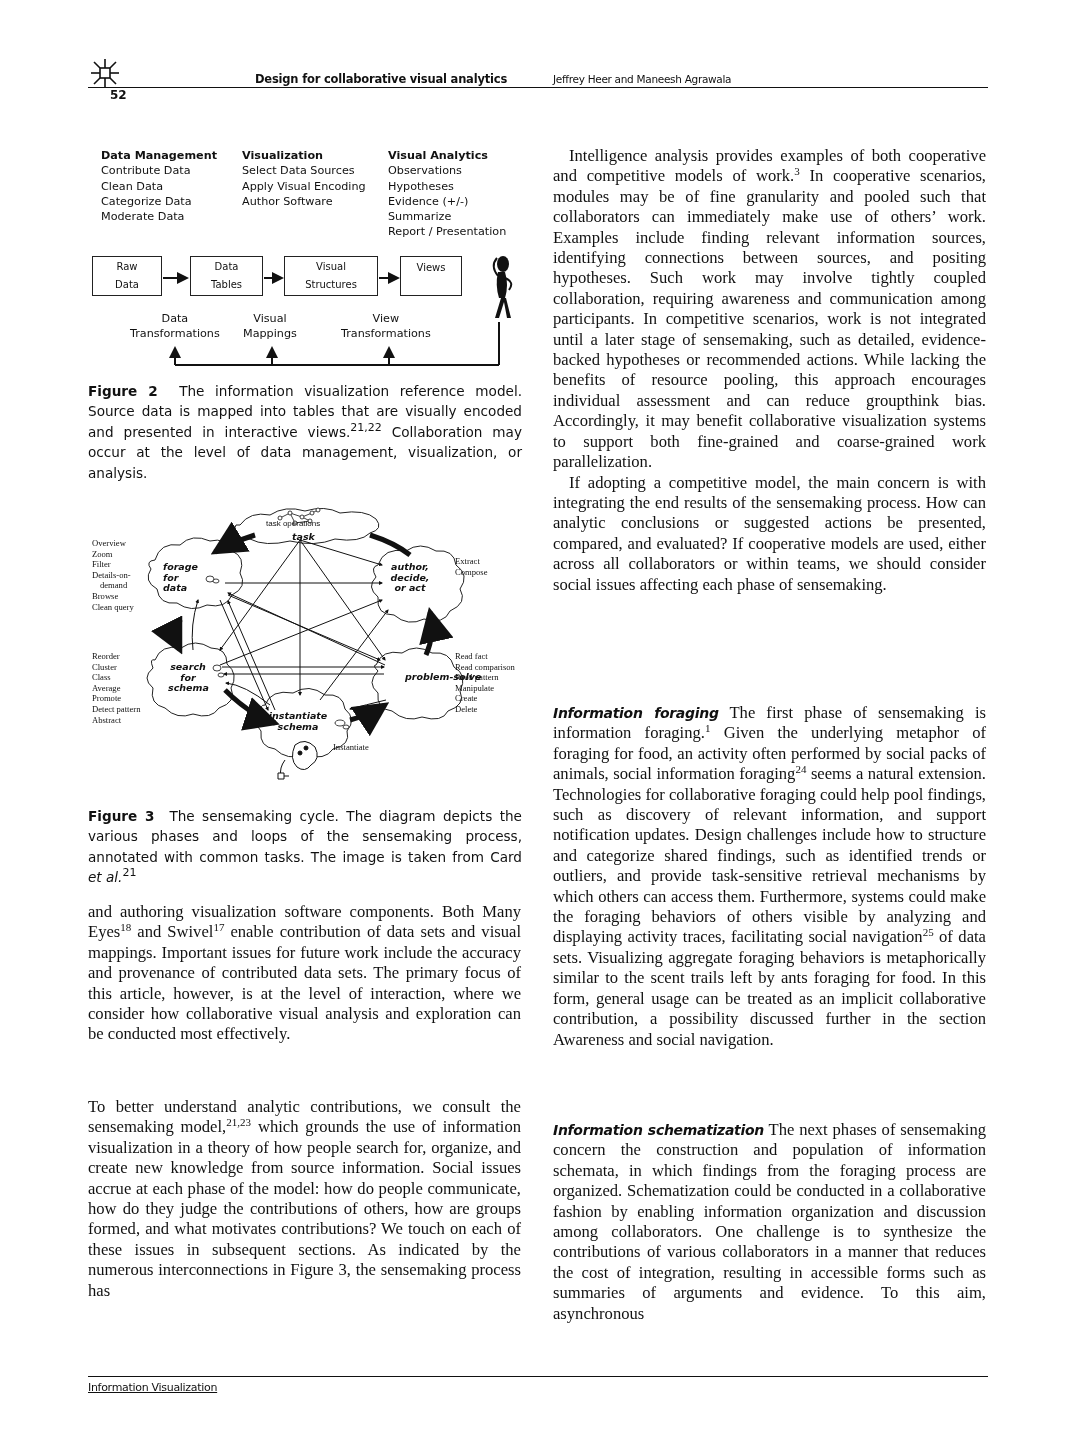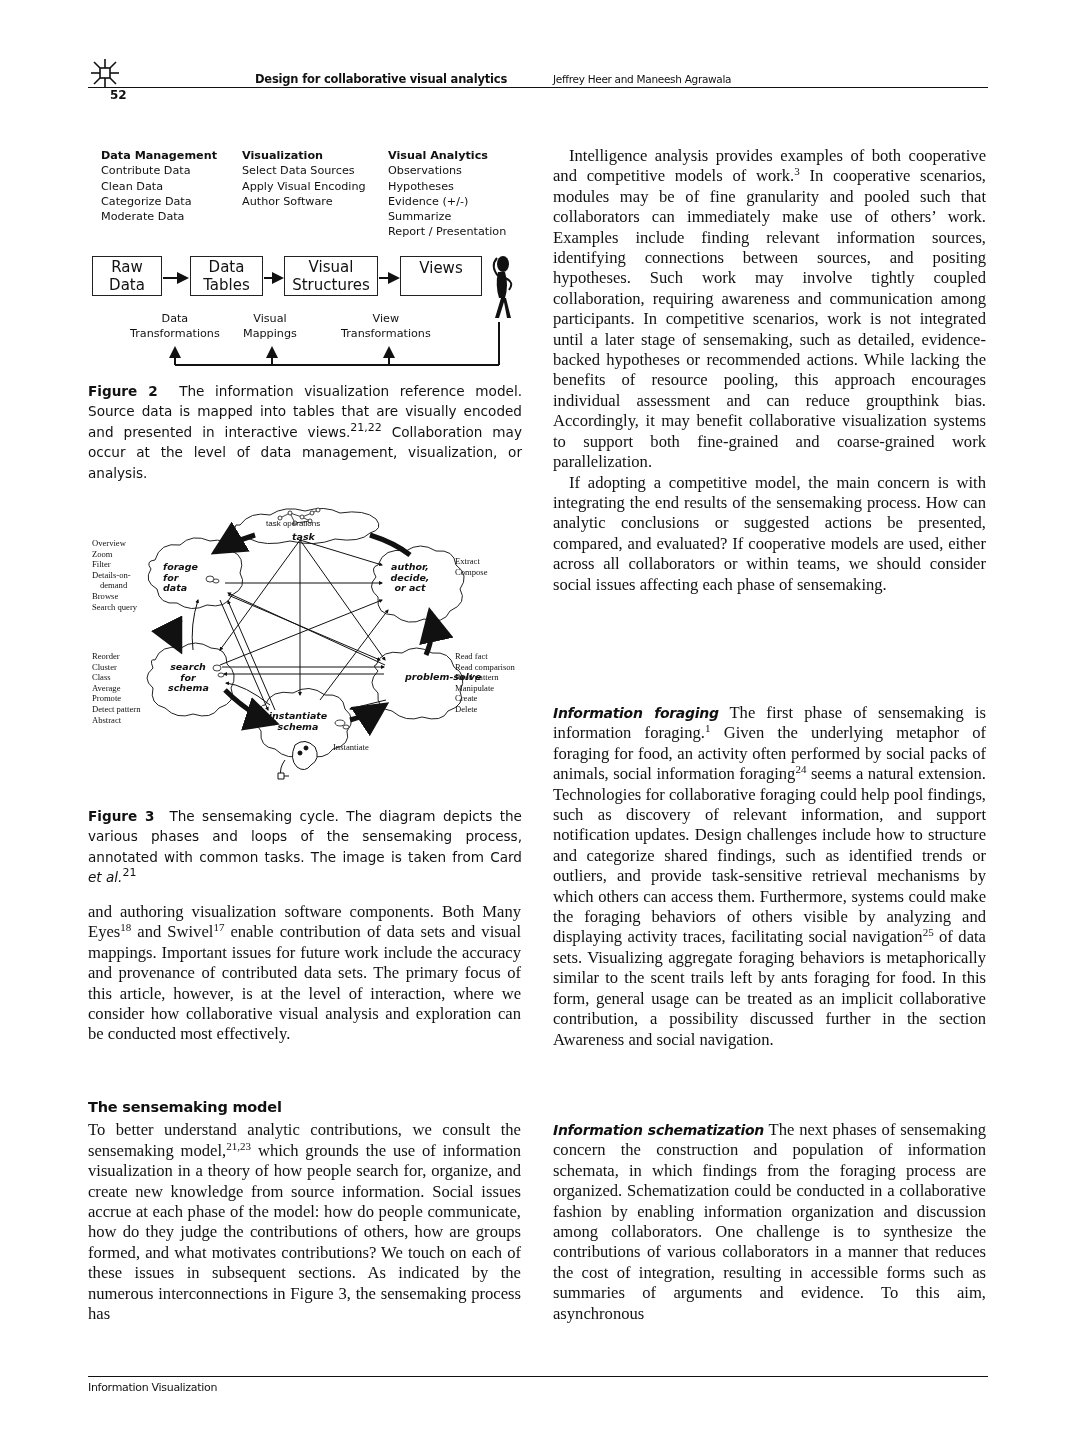--- a/index.html
+++ b/index.html
@@ -5,35 +5,35 @@
   html, body { margin: 0; padding: 0; background: #ffffff; }
   body { width: 1080px; height: 1440px; position: relative; overflow: hidden; color: #111; }
 
   
   .logo { position: absolute; left: 90px; top: 58px; width: 30px; height: 30px; }
   .pagenum { position: absolute; left: 88px; top: 88px; font-family: "DejaVu Sans", sans-serif; font-weight: bold; font-size: 12px; margin-left: 22px; }
   .run-title { position: absolute; left: 255px; top: 72px; font-family: "DejaVu Sans", sans-serif; font-weight: bold; font-size: 11.5px; letter-spacing: -0.2px; }
   .run-authors { position: absolute; left: 553px; top: 73px; font-family: "DejaVu Sans", sans-serif; font-size: 10.5px; letter-spacing: -0.3px; }
   .rule-top { position: absolute; left: 88px; top: 87px; width: 900px; height: 1px; background: #111; }
   .rule-bottom { position: absolute; left: 88px; top: 1376px; width: 900px; height: 1px; background: #111; }
-  .footer { position: absolute; left: 88px; top: 1381px; font-family: "DejaVu Sans", sans-serif; font-size: 11px; letter-spacing: -0.3px; }
+  .footer { position: absolute; left: 88px; top: 1381px; font-family: "DejaVu Sans", sans-serif; font-size: 11px; letter-spacing: -0.3px; text-decoration: underline; }
 
   
   .col { position: absolute; width: 433px; font-family: "Liberation Serif", serif; font-size: 16.6px; line-height: 20.4px; text-align: justify; }
   .col p { margin: 0; }
   .col p.ind { text-indent: 16px; }
   sup { font-size: 11px; line-height: 0; vertical-align: 6px; }
   .runin { font-family: "DejaVu Sans", sans-serif; font-style: italic; font-weight: bold; font-size: 14px; letter-spacing: -0.3px; }
   .sec-head { font-family: "DejaVu Sans", sans-serif; font-weight: bold; font-size: 14.5px; margin: 0 0 3px 0; text-align: left; letter-spacing: -0.2px;}
 
   
   .fig2-cats { position: absolute; left: 101px; top: 148px; font-family: "DejaVu Sans", sans-serif; font-size: 11.2px; line-height: 15.3px; }
   .fig2-cat { position: absolute; top: 0; white-space: nowrap; }
   .fig2-cat .h { font-weight: bold; }
-  .stage-box { position: absolute; top: 256px; height: 40px; border: 1.2px solid #222; font-family: "DejaVu Sans", sans-serif; font-size: 15px; line-height: 18px; text-align: center; display: flex; align-items: center; justify-content: center; box-sizing: border-box; }
+  .stage-box { position: absolute; top: 256px; height: 40px; border: 1.2px solid #222; font-family: "DejaVu Sans", sans-serif; font-size: 10px; line-height: 18px; text-align: center; display: flex; align-items: center; justify-content: center; box-sizing: border-box; }
   .transf { position: absolute; top: 311px; font-family: "DejaVu Sans", sans-serif; font-size: 11.2px; line-height: 15px; text-align: center; white-space: nowrap; }
   .caption { position: absolute; font-family: "DejaVu Sans", sans-serif; font-size: 13.6px; line-height: 20.4px; text-align: justify; width: 434px; }
   .caption b { font-weight: bold; }
 
   
   .tasklist { position: absolute; font-family: "Liberation Serif", serif; font-size: 8.6px; line-height: 10.6px; white-space: nowrap; }
   .node-label { position: absolute; font-family: "DejaVu Sans", sans-serif; font-weight: bold; font-style: italic; font-size: 9.5px; line-height: 10.5px; text-align: center; }
 </style>
 </head>
 <body>
@@ -92,21 +92,21 @@
         <div>Data</div>
         <div>Tables</div>
       </div>
   </div>
   <div class="stage-box" style="left:284px;width:94px;">
     <div>
         <div>Visual</div>
         <div>Structures</div>
       </div>
   </div>
-  <div class="stage-box" style="left:400px;width:82px;align-items:flex-start;padding-top:2px;">
+  <div class="stage-box" style="left:400px;width:62px;align-items:flex-start;padding-top:2px;">
     <div>Views</div>
   </div>
 
   <svg style="position:absolute;left:85px;top:250px;" width="440" height="120">
     <defs>
       <marker id="ah" markerWidth="6" markerHeight="6" refX="5" refY="3" orient="auto">
         <path d="M0,0 L6,3 L0,6 z" fill="#111"></path>
       </marker>
     </defs>
     <g stroke="#111" stroke-width="2" fill="none">
@@ -248,21 +248,21 @@
     <div>schema</div>
   </div>
 
   <div class="tasklist" style="left:92px;top:538px;">
     <div>Overview</div>
     <div>Zoom</div>
     <div>Filter</div>
     <div>Details-on-</div>
     <div style="padding-left:8px">   demand</div>
     <div>Browse</div>
-    <div>Search query</div>
+    <div>Clean query</div>
   </div>
   <div class="tasklist" style="left:455px;top:556px;">
     <div>Extract</div>
     <div>Compose</div>
   </div>
   <div class="tasklist" style="left:92px;top:651px;">
     <div>Reorder</div>
     <div>Cluster</div>
     <div>Class</div>
     <div>Average</div>
@@ -284,21 +284,20 @@
 
   <div class="caption" style="left:88px;top:806px;">
     <b>Figure 3</b>&nbsp;&nbsp;<span>The sensemaking cycle. The diagram depicts the various phases and loops of the sensemaking process, annotated with common tasks. The image is taken from Card </span><i>et al.</i><sup>21</sup>
   </div>
 </div>
 
 <div class="col" style="left:88px;top:902px;">
   <p><span>and authoring visualization software components. Both Many Eyes</span><sup>18</sup><span> and Swivel</span><sup>17</sup><span> enable contribution of data sets and visual mappings. Important issues for future work include the accuracy and provenance of contributed data sets. The primary focus of this article, however, is at the level of interaction, where we consider how collaborative visual analysis and exploration can be conducted most effectively.</span></p>
 </div>
 <div class="col" style="left:88px;top:1097px;">
-  <div class="sec-head">The sensemaking model</div>
   <p><span>To better understand analytic contributions, we consult the sensemaking model,</span><sup>21,23</sup><span> which grounds the use of information visualization in a theory of how people search for, organize, and create new knowledge from source information. Social issues accrue at each phase of the model: how do people communicate, how do they judge the contributions of others, how are groups formed, and what motivates contributions? We touch on each of these issues in subsequent sections. As indicated by the numerous interconnections in Figure 3, the sensemaking process has</span></p>
 </div>
 
 <div class="col" style="left:553px;top:146px;">
   <p class="ind"><span>Intelligence analysis provides examples of both cooperative and competitive models of work.</span><sup>3</sup><span> In cooperative scenarios, modules may be of fine granularity and pooled such that collaborators can immediately make use of others’ work. Examples include finding relevant information sources, identifying connections between sources, and positing hypotheses. Such work may involve tightly coupled collaboration, requiring awareness and communication among participants. In competitive scenarios, work is not integrated until a later stage of sensemaking, such as detailed, evidence-backed hypotheses or recommended actions. While lacking the benefits of resource pooling, this approach encourages individual assessment and can reduce groupthink bias. Accordingly, it may benefit collaborative visualization systems to support both fine-grained and coarse-grained work parallelization.</span></p>
   <p class="ind">If adopting a competitive model, the main concern is with integrating the end results of the sensemaking process. How can analytic conclusions or suggested actions be presented, compared, and evaluated? If cooperative models are used, either across all collaborators or within teams, we should consider social issues affecting each phase of sensemaking.</p>
 </div>
 <div class="col" style="left:553px;top:703px;">
   <p><span class="runin">Information foraging</span><span>  The first phase of sensemaking is information foraging.</span><sup>1</sup><span> Given the underlying metaphor of foraging for food, an activity often performed by social packs of animals, social information foraging</span><sup>24</sup><span> seems a natural extension. Technologies for collaborative foraging could help pool findings, such as discovery of relevant information, and support notification updates. Design challenges include how to structure and categorize shared findings, such as identified trends or outliers, and provide task-sensitive retrieval mechanisms by which others can access them. Furthermore, systems could make the foraging behaviors of others visible by analyzing and displaying activity traces, facilitating social navigation</span><sup>25</sup><span> of data sets. Visualizing aggregate foraging behaviors is metaphorically similar to the scent trails left by ants foraging for food. In this form, general usage can be treated as an implicit collaborative contribution, a possibility discussed further in the section Awareness and social navigation.</span></p>
 </div>

